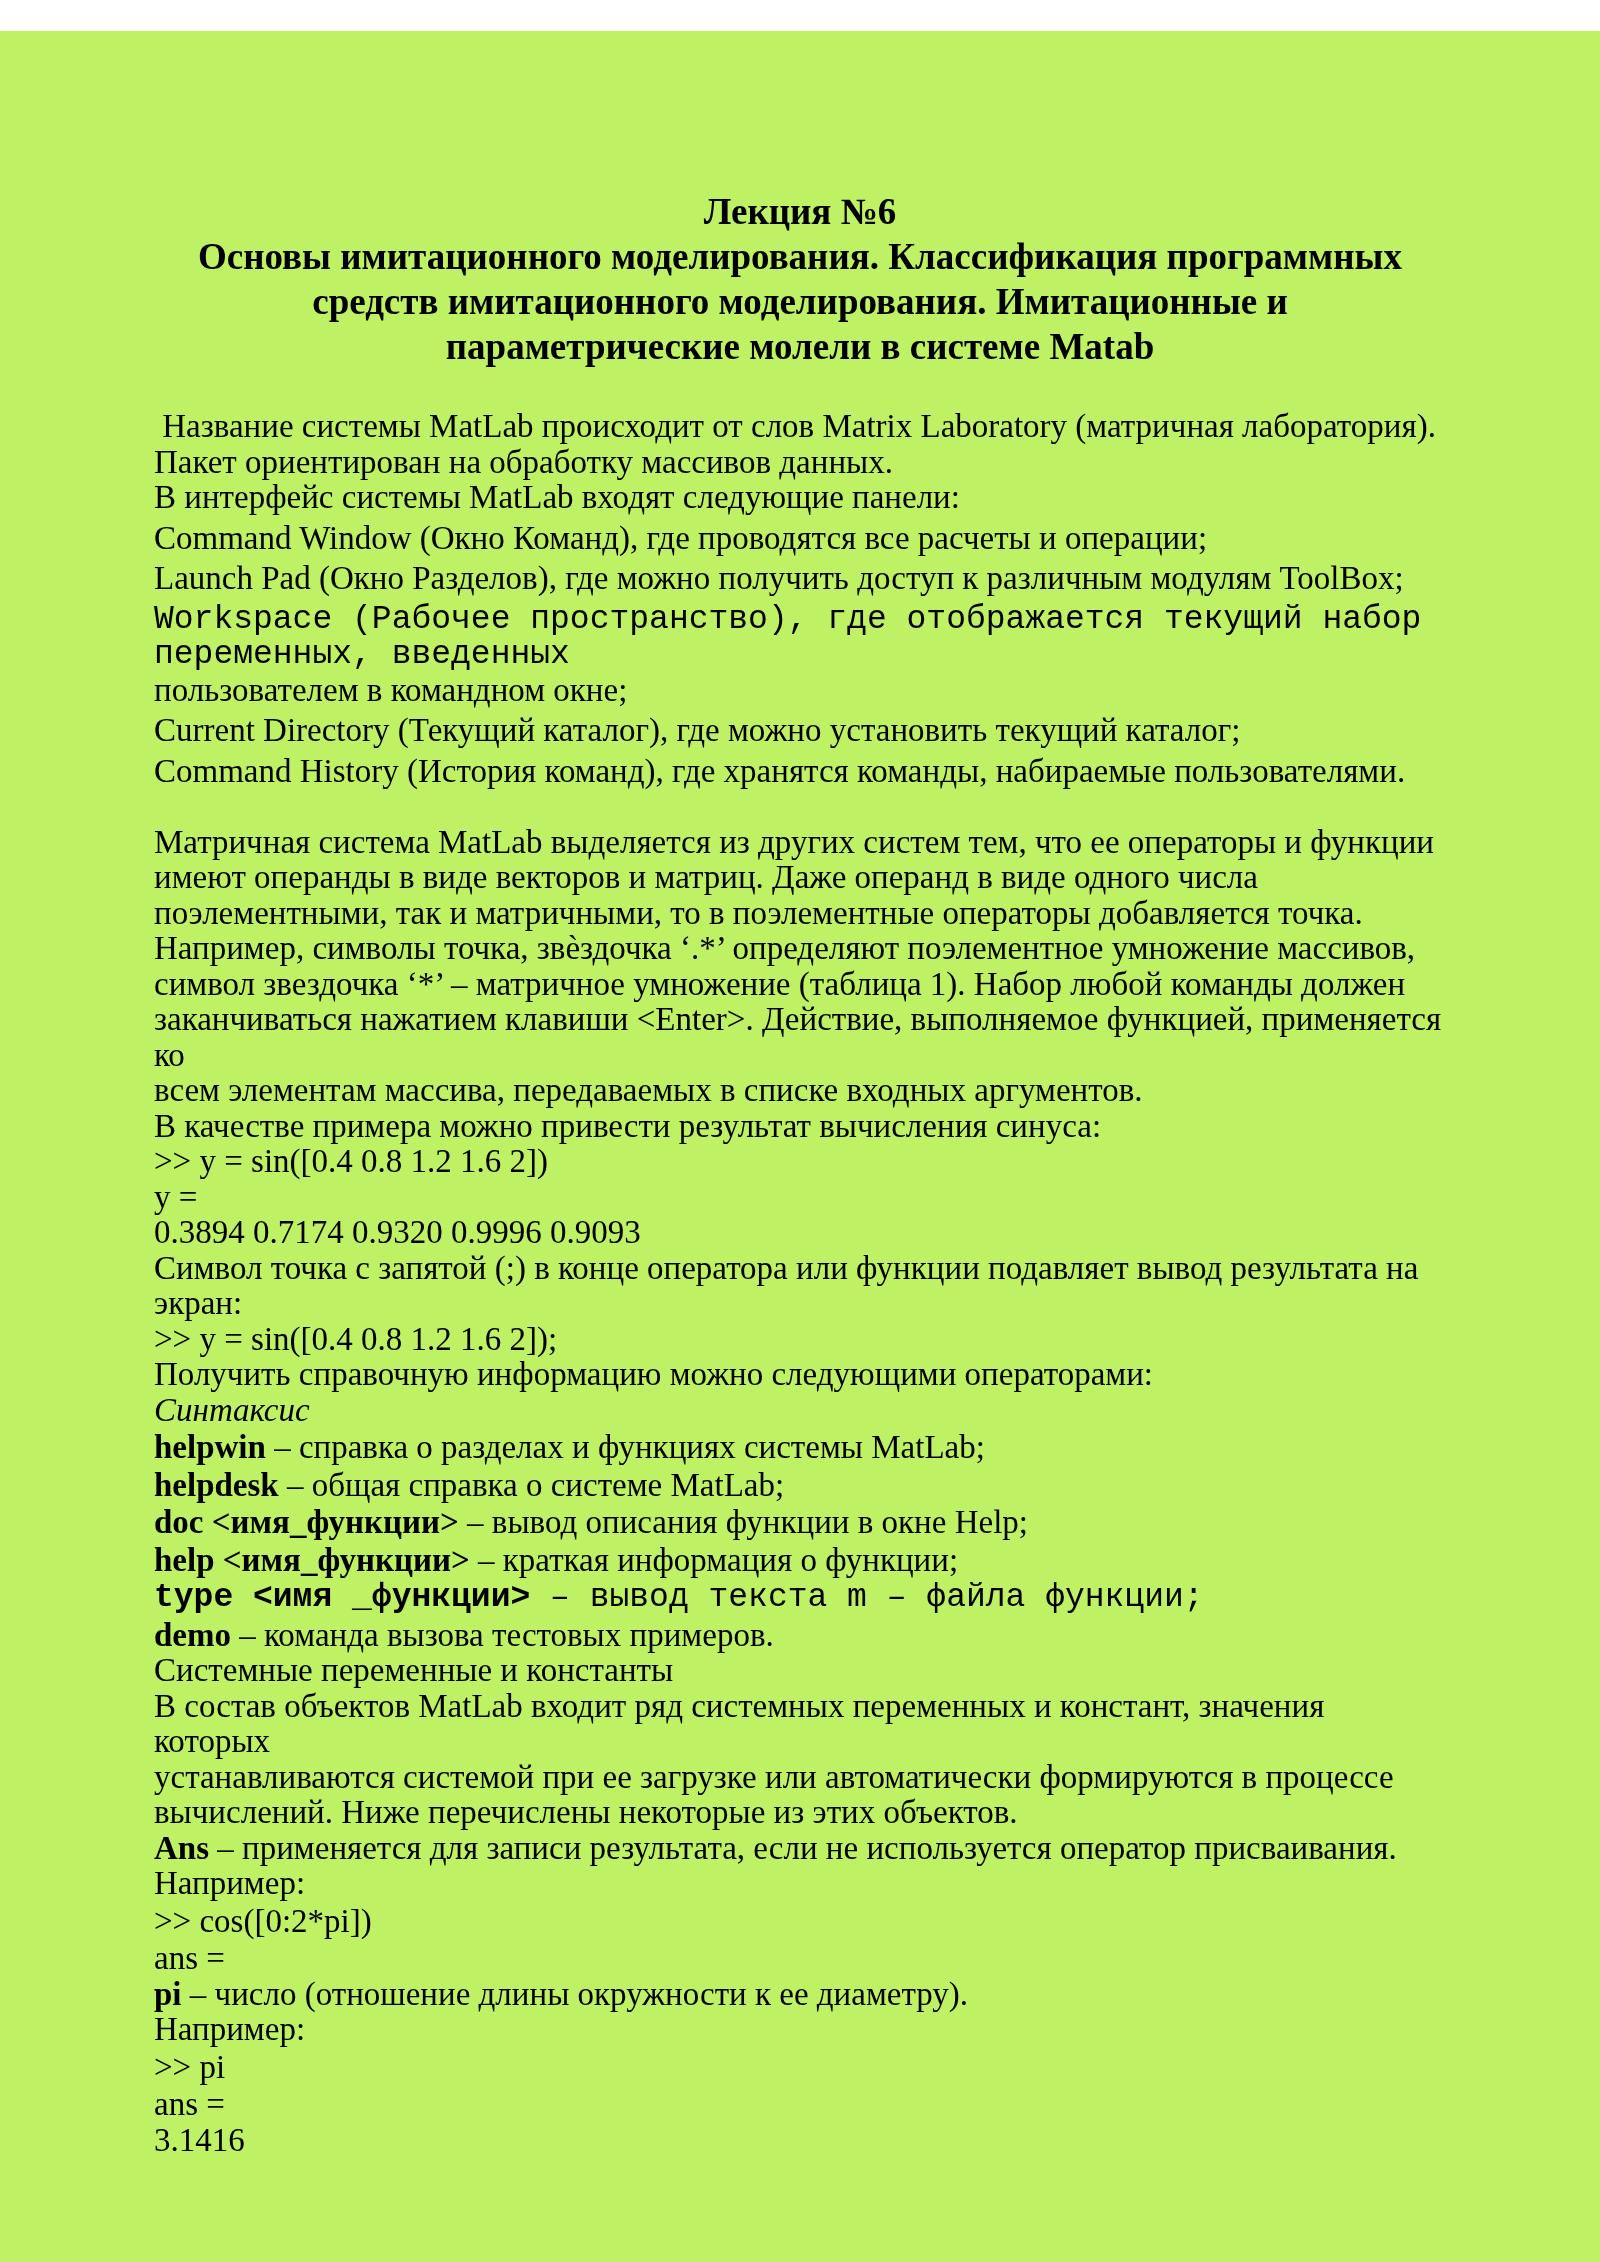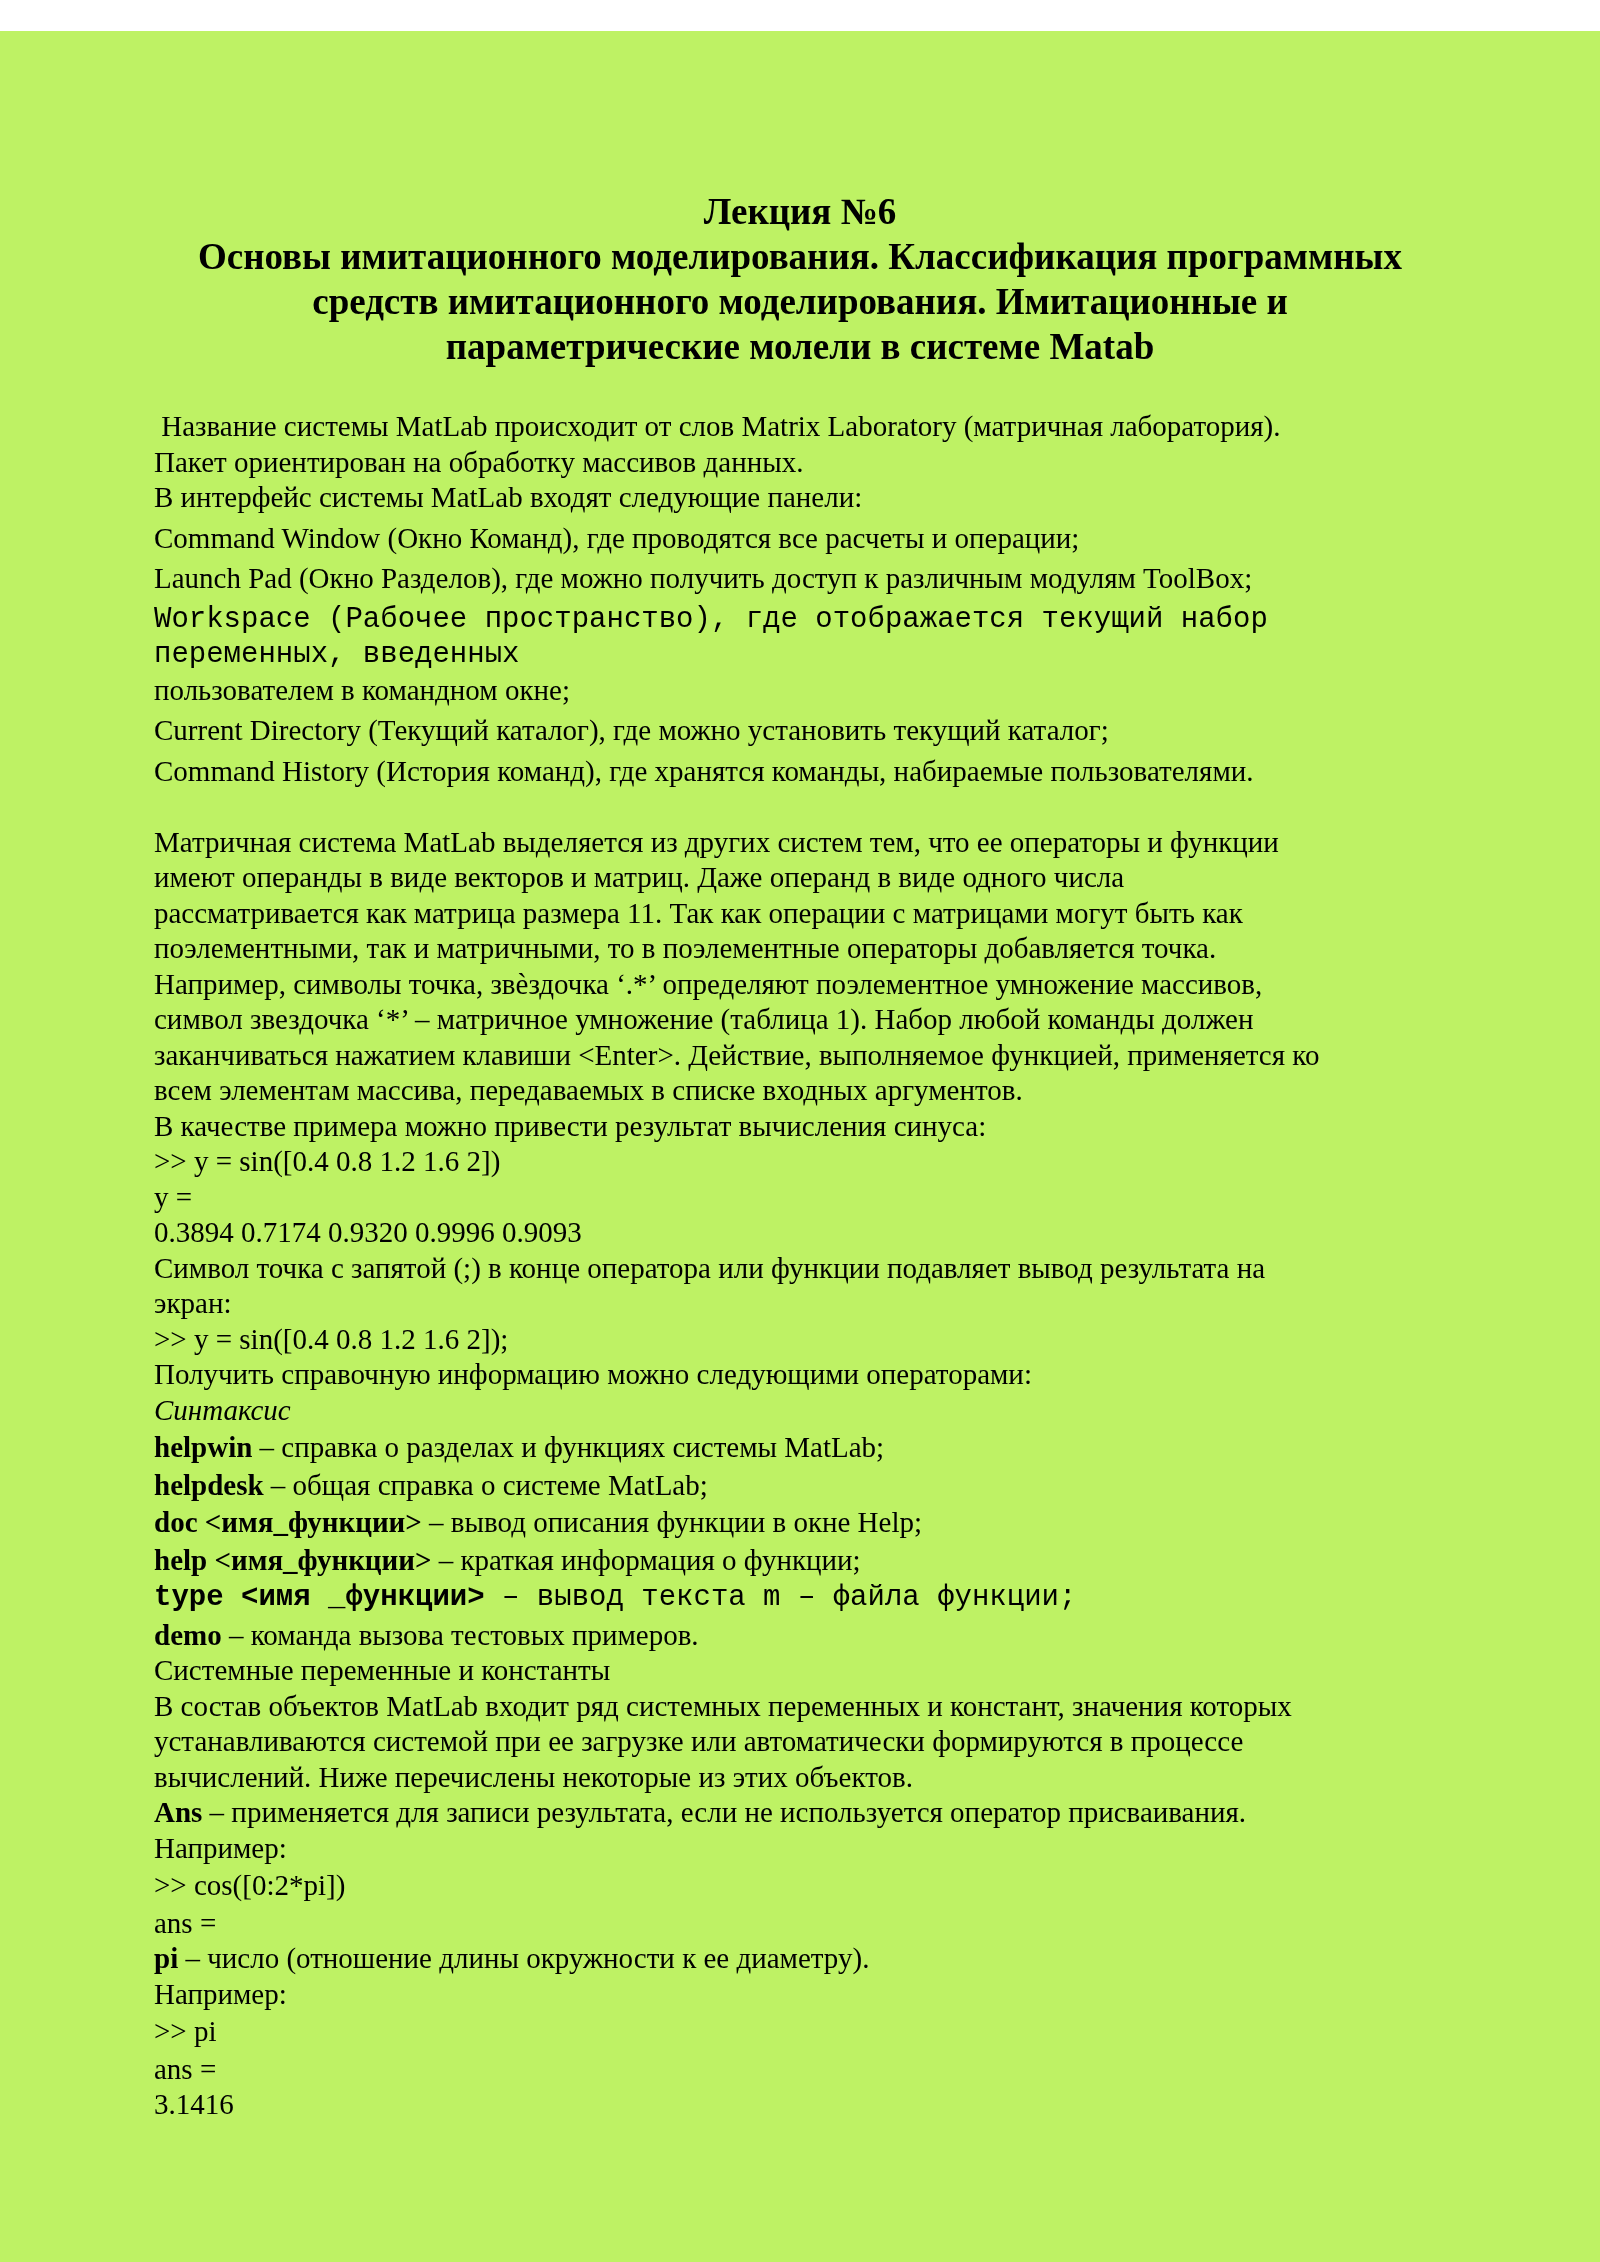--- a/index.html
+++ b/index.html
@@ -30,21 +30,21 @@
   .title-line {
     font-size: 37px;
     line-height: 45px;
     font-weight: bold;
     white-space: pre-wrap;
   }
   .body-block {
     text-align: left;
   }
   .line {
-    font-size: 29px;
+    font-size: 33px;
     line-height: 35.5px;
     min-height: 35.5px;
     white-space: pre-wrap;
   }
   .line .b { font-weight: bold; }
   .line .i { font-style: italic; text-align: center; }
 </style>
 </head>
 <body>
 
@@ -62,21 +62,20 @@
         <div class="line"><span class="">В интерфейс системы MatLab входят следующие панели:</span></div>
         <div class="line" style="margin-top: 5px;"><span class="">Command Window (Окно Команд), где проводятся все расчеты и операции;</span></div>
         <div class="line" style="margin-top: 5px;"><span class="">Launch Pad (Окно Разделов), где можно получить доступ к различным модулям ToolBox;</span></div>
         <div class="line" style="margin-top: 5px; font-family: Liberation Mono, monospace;"><span class="">Workspace (Рабочее пространство), где отображается текущий набор переменных, введенных</span></div>
         <div class="line"><span class="">пользователем в командном окне;</span></div>
         <div class="line" style="margin-top: 5px;"><span class="">Current Directory (Текущий каталог), где можно установить текущий каталог;</span></div>
         <div class="line" style="margin-top: 5px;"><span class="">Command History (История команд), где хранятся команды, набираемые пользователями.</span></div>
         <div class="line"></div>
         <div class="line"><span class="">Матричная система MatLab выделяется из других систем тем, что ее операторы и функции</span></div>
         <div class="line"><span class="">имеют операнды в виде векторов и матриц. Даже операнд в виде одного числа</span></div>
-        <div class="line"><span class="">рассматривается как матрица размера 11. Так как операции с матрицами могут быть как</span></div>
         <div class="line"><span class="">поэлементными, так и матричными, то в поэлементные операторы добавляется точка.</span></div>
         <div class="line"><span class="">Например, символы точка, звѐздочка ‘.*’ определяют поэлементное умножение массивов,</span></div>
         <div class="line"><span class="">символ звездочка ‘*’ – матричное умножение (таблица 1). Набор любой команды должен</span></div>
         <div class="line"><span class="">заканчиваться нажатием клавиши &lt;Enter&gt;. Действие, выполняемое функцией, применяется ко</span></div>
         <div class="line"><span class="">всем элементам массива, передаваемых в списке входных аргументов.</span></div>
         <div class="line"><span class="">В качестве примера можно привести результат вычисления синуса:</span></div>
         <div class="line"><span class="">&gt;&gt; y = sin([0.4 0.8 1.2 1.6 2])</span></div>
         <div class="line"><span class="">y =</span></div>
         <div class="line"><span class="">0.3894 0.7174 0.9320 0.9996 0.9093</span></div>
         <div class="line"><span class="">Символ точка с запятой (;) в конце оператора или функции подавляет вывод результата на</span></div>

